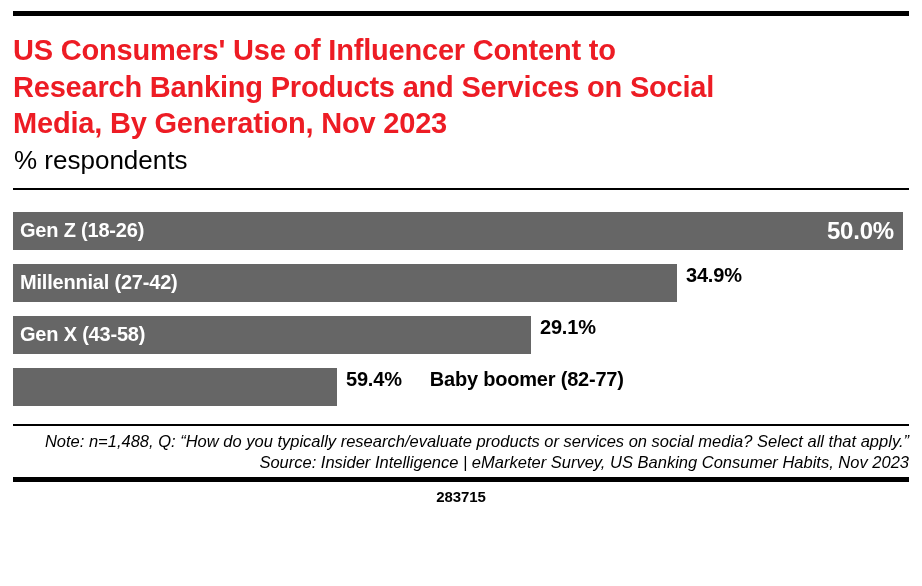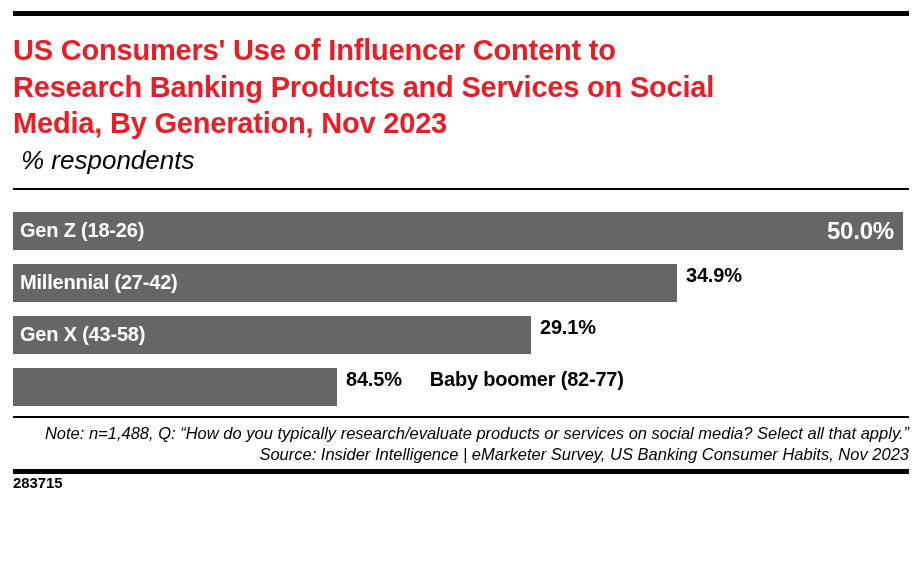--- a/index.html
+++ b/index.html
@@ -43,32 +43,31 @@
     color: #ED1C24;
     font-size: 29px;
     font-weight: bold;
     line-height: 1.26;
     letter-spacing: -0.2px;
     margin: 0;
     white-space: pre-line;
   }
   .chart-subtitle {
     font-size: 26px;
-    font-style: italic;
     font-weight: normal;
     color: #000000;
-    margin: 3px 0 0 8px;
+    margin: 3px 0 0 1px;
     line-height: 1.2;
   }
   .header-spacer { height: 12px; }
 
   
   .plot {
     padding-top: 22px;
-    padding-bottom: 10px;
+    padding-bottom: 18px;
   }
   .bar-row {
     position: relative;
     height: 38px;
     margin-bottom: 14px;
     display: flex;
     align-items: stretch;
   }
   .bar-row:last-child { margin-bottom: 0; }
   .bar {
@@ -126,21 +125,22 @@
     color: #000000;
     margin: 0;
     text-align: right;
   }
 
   
   .bottombar {
     display: flex;
     align-items: center;
     justify-content: space-between;
-    padding-top: 0;
+    padding-top: 6px;
+    flex-direction: column;
   }
   .chart-id {
     font-size: 15px;
     font-weight: bold;
     color: #000000;
     letter-spacing: -0.1px;
   }
   .brand {
     font-size: 16px;
     font-weight: bold;
@@ -194,21 +194,21 @@
         <span class="bar-label-inside">Gen X (43-58)</span>
       </div>
       <div class="bar-outside">
         <span class="bar-value-outside">29.1%</span>
       </div>
     </div>
 
     <div class="bar-row">
       <div class="bar" style="width:324px;"></div>
       <div class="bar-outside">
-        <span class="bar-value-outside">84.5%</span>
+        <span class="bar-value-outside">59.4%</span>
         <span class="bar-label-outside">Baby boomer (82-77)</span>
       </div>
     </div>
 
   </div>
 
   <div class="rule-thin"></div>
 
   <div class="footnotes">
     <p class="footnote">Note: n=1,488, Q: “How do you typically research/evaluate products or services on social media? Select all that apply.”</p>

